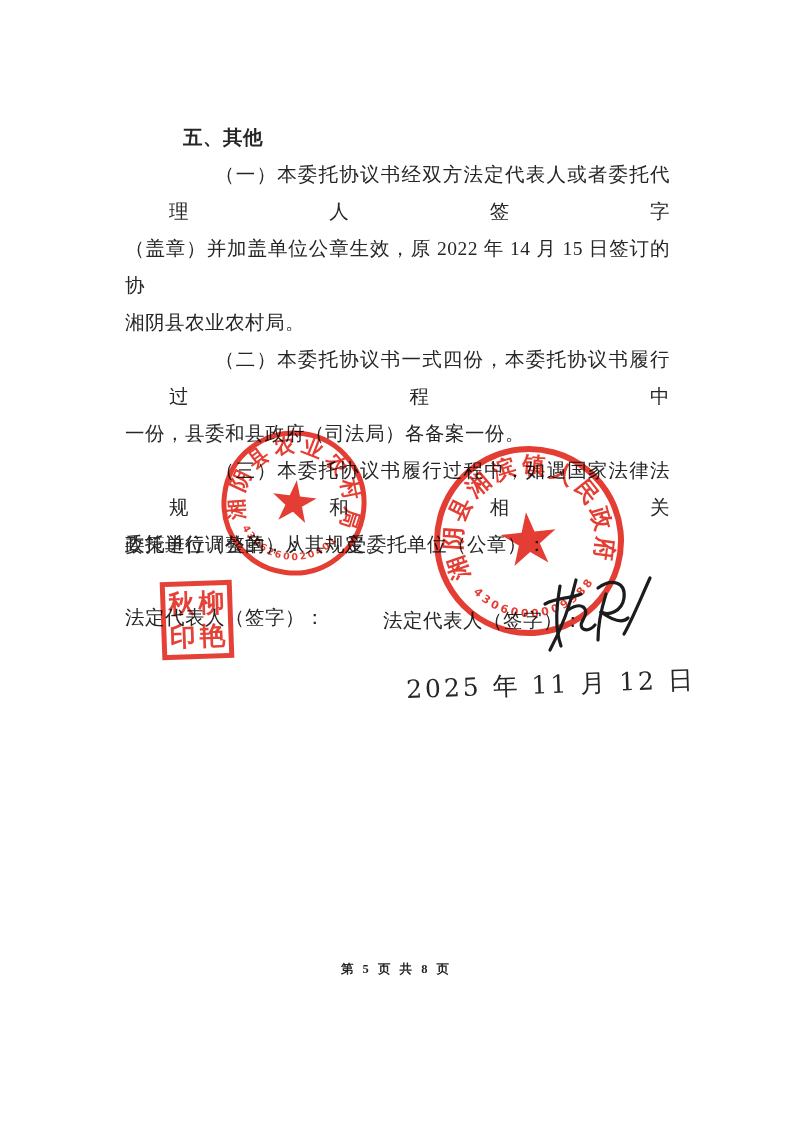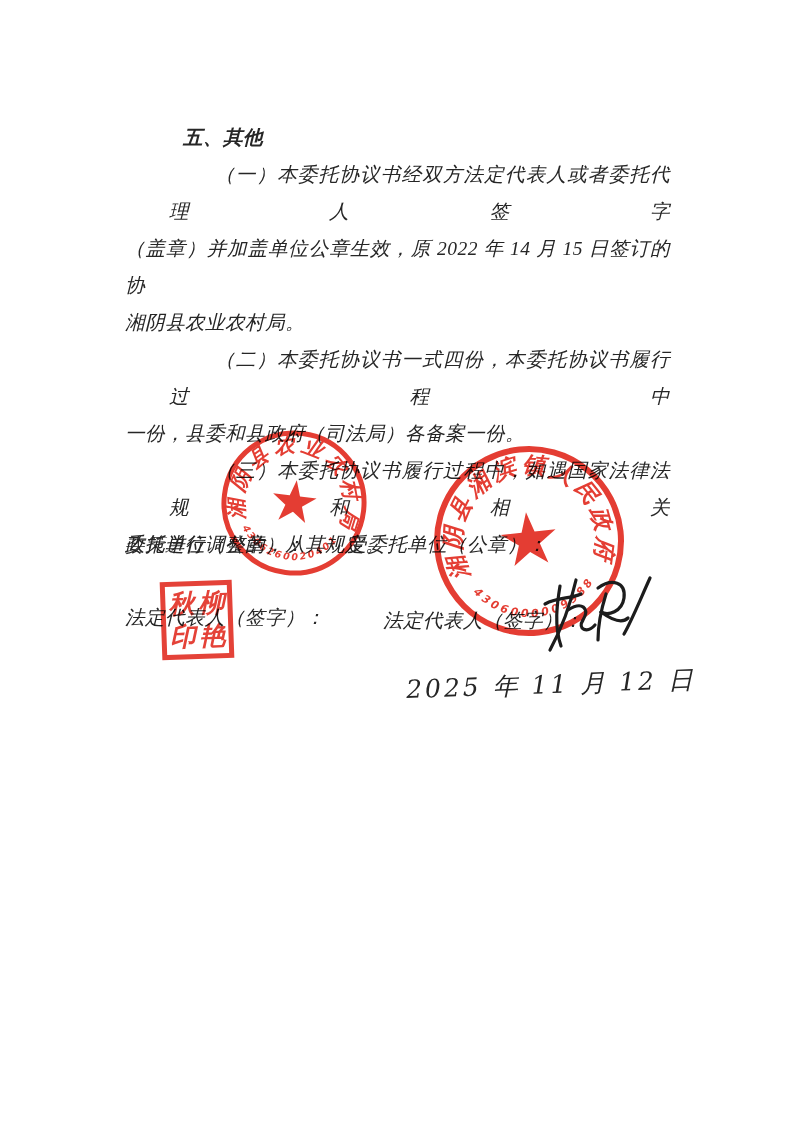--- a/index.html
+++ b/index.html
@@ -3,21 +3,20 @@
 <meta charset="utf-8">
 <style>
   :root { --seal-red:#e1281c; --ink:#262626; }
   * { box-sizing:border-box; }
   html,body { margin:0; padding:0; background:#ffffff; }
   .page {
     position:relative; width:793px; height:1122px; margin:0 auto;
     background:#ffffff; overflow:hidden;
     font-family:"Liberation Serif","DejaVu Serif",serif;
     color:var(--ink);
-    font-style:italic;
   }
   .textblock {
     position:absolute; left:125px; top:119px; width:545px;
     font-size:19.5px; line-height:37px; letter-spacing:0.5px;
   }
   .heading { font-weight:bold; padding-left:58px; }
   .line { text-align:justify; }
   .line.just { text-align-last:justify; }
   .line.indent { text-indent:46px;margin-left:44px; }
   .label { position:absolute; font-size:19.5px; line-height:24px; letter-spacing:0.5px; z-index:1; }
@@ -126,14 +125,15 @@
       <path d="M30,42 C44,33 52,40 45,52 C39,61 49,66 57,57"></path>
       <path d="M68,26 C63,42 60,58 60,72"></path>
       <path d="M60,20 C74,10 88,14 86,30 C84,44 70,48 63,44"></path>
       <path d="M63,44 C74,52 84,56 90,50"></path>
       <path d="M86,66 C94,52 102,32 112,10"></path>
     </svg>
   </div>
 
   <div class="date">2025 年 11 月 12 日</div>
 
+  <div class="footer">第 5 页 共 8 页</div>
 
 </div>
 
 </body></html>

